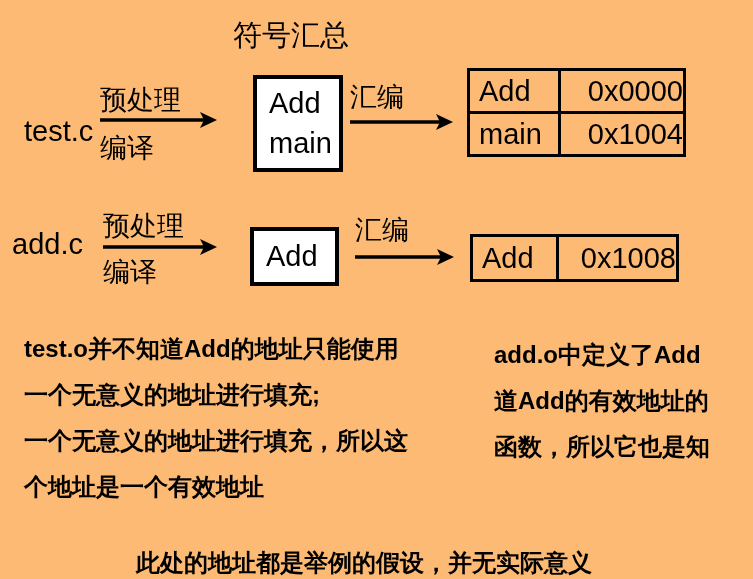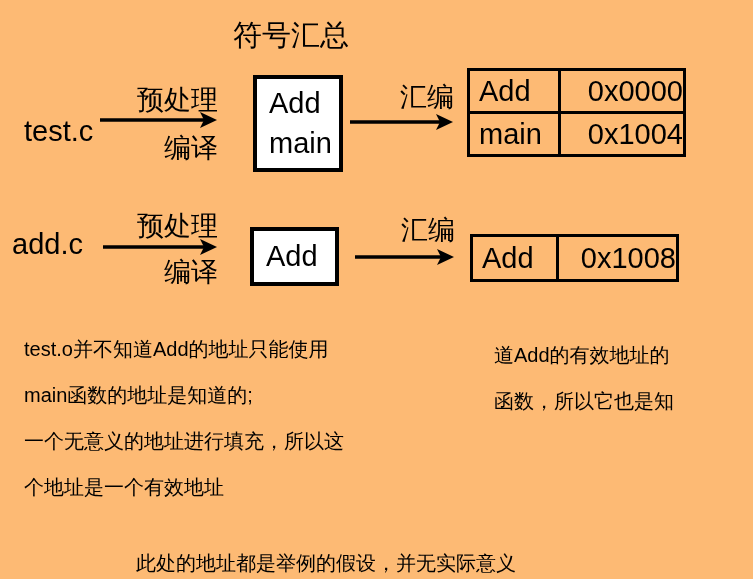--- a/index.html
+++ b/index.html
@@ -8,21 +8,21 @@
     width: 753px;
     height: 579px;
     background: #fdba74;
     color: #000000;
     font-family: "Liberation Sans", sans-serif;
     overflow: hidden;
   }
   .abs { position: absolute; }
   .title { font-size: 29px; white-space: nowrap; }
   .label { font-size: 29px; white-space: nowrap; }
-  .arrow-label { font-size: 27px; text-align: right; white-space: nowrap; }
+  .arrow-label { font-size: 27px; text-align: left; white-space: nowrap; }
   .symbox {
     position: absolute;
     border: 4px solid #000;
     box-sizing: border-box;
     display: flex;
     flex-direction: column;
     justify-content: space-evenly;
     padding-left: 12px;
     font-size: 29px;
     background: #fff;
@@ -38,21 +38,21 @@
     padding: 0;
   }
   .sym-col { padding-left: 9px !important; text-align: left; }
   .addr-col { text-align: right; }
   .t1 td:first-child { width: 79px; }
   .t1 td:last-child  { width: 122px; }
   .t1 td { height: 40px; }
   .t2 td:first-child { width: 74px; }
   .t2 td:last-child  { width: 117px; }
   .t2 td { height: 42px; }
-  .note { font-size: 20px; line-height: 46px; white-space: nowrap; }
+  .note { font-size: 24px; line-height: 46px; white-space: nowrap; font-weight: bold; }
   svg { display: block; }
 </style>
 </head>
 <body>
 
 <div class="canvas">
 
   <div class="abs title" style="left:233px; top:16px;">符号汇总</div>
 
   <div class="abs label" style="left:24px; top:101px;margin-top:14px;">test.c</div>
@@ -117,25 +117,26 @@
     <tbody>
         <tr>
       <td class="sym-col">Add</td>
       <td class="addr-col">0x1008</td>
     </tr>
   </tbody>
     </table>
 
   <div class="abs note" style="left:24px; top:326px;">
     <div>test.o并不知道Add的地址只能使用</div>
-    <div>main函数的地址是知道的;</div>
+    <div>一个无意义的地址进行填充;</div>
     <div>一个无意义的地址进行填充，所以这</div>
     <div>个地址是一个有效地址</div>
   </div>
 
   <div class="abs note" style="left:494px; top:332px;">
+    <div>add.o中定义了Add</div>
     <div>道Add的有效地址的</div>
     <div>函数，所以它也是知</div>
   </div>
 
   <div class="abs note" style="left:136px; top:540px;">此处的地址都是举例的假设，并无实际意义</div>
 
 </div>
 
 </body></html>

